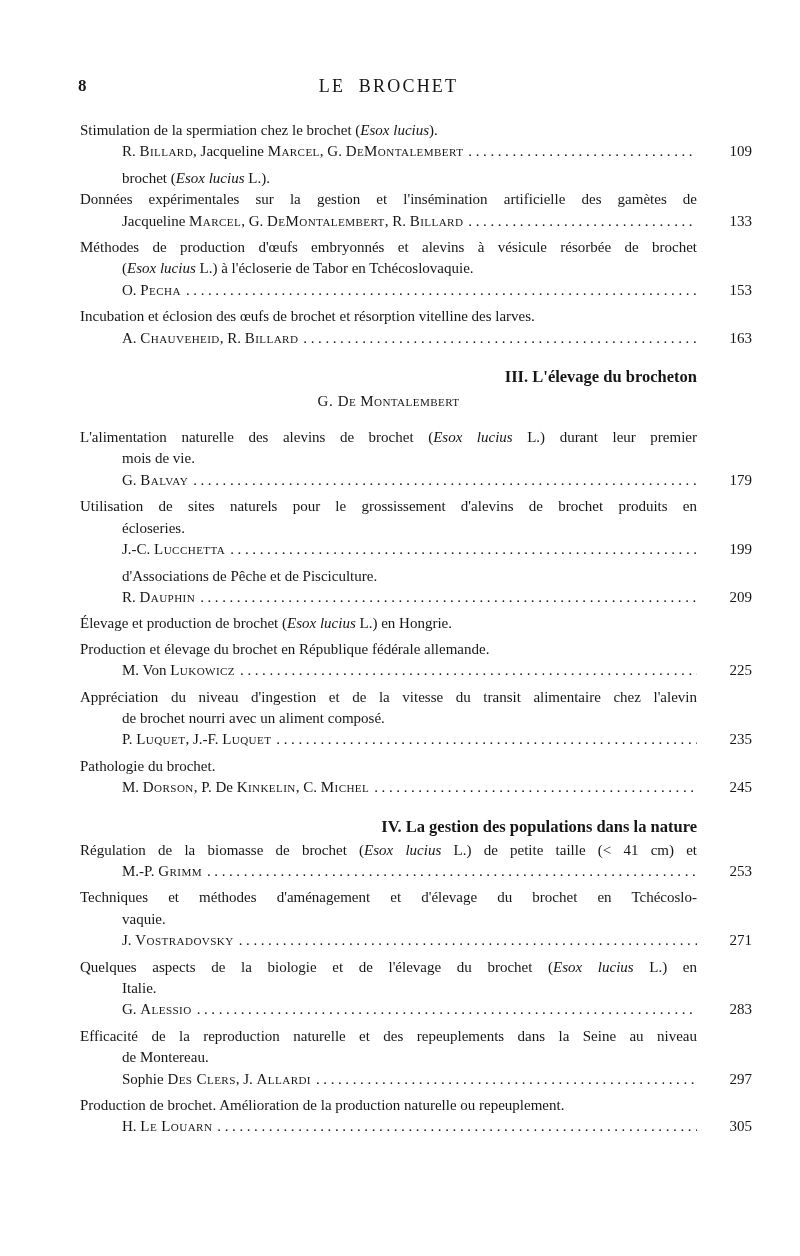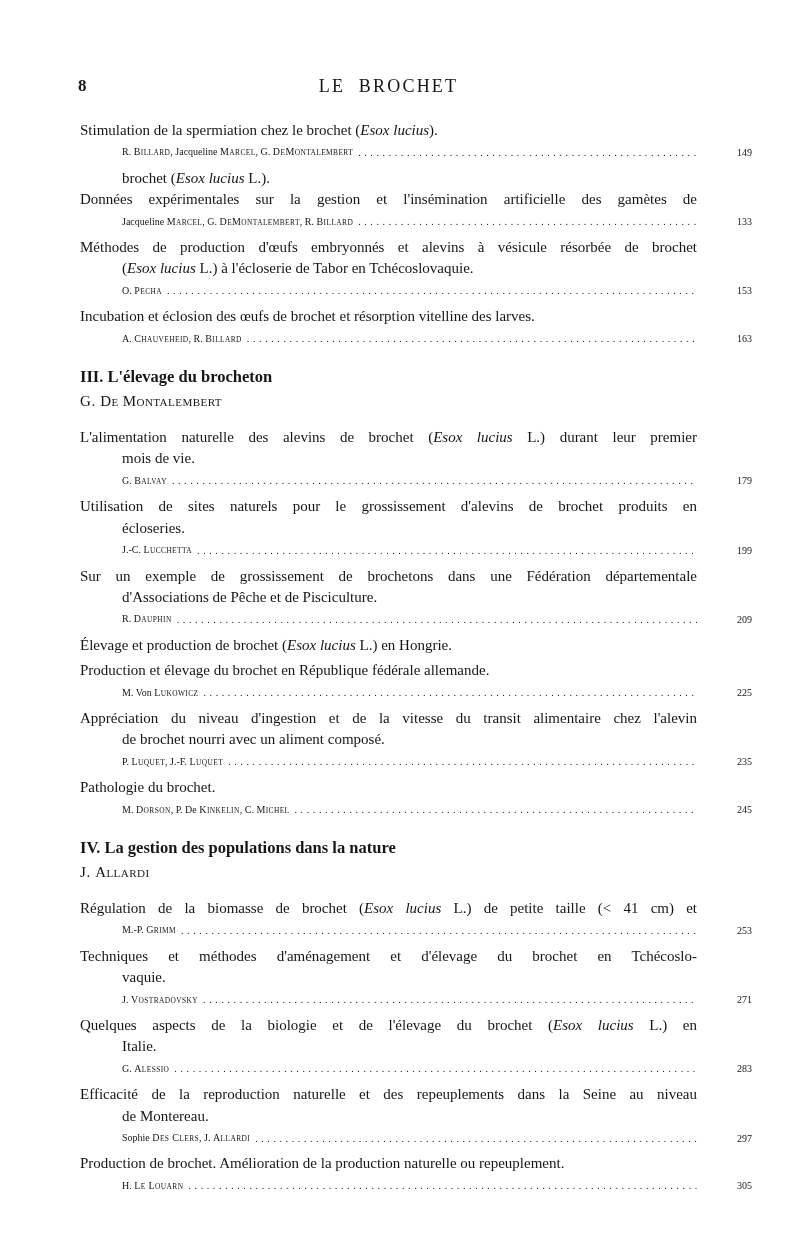--- a/index.html
+++ b/index.html
@@ -48,25 +48,25 @@
     line-height: 21.4px;
   }
   .jfy {
     text-align: justify;
     text-align-last: justify;
     white-space: nowrap;
   }
   .cont { padding-left: 42px; }
   .aline {
     display: flex;
-    align-items: center;
+    align-items: flex-start;
     width: 672px;
     box-sizing: border-box;
     padding-left: 42px;
-    font-size: 10px;
+    font-size: 15px;
     line-height: 21.4px;
   }
   .authors { white-space: nowrap; flex: none; }
   .leader {
     flex: 1 1 auto;
     overflow: hidden;
     white-space: nowrap;
   }
   .leader::after {
     content: "...........................................................................................................................";
@@ -74,29 +74,29 @@
     padding-left: 5px;
   }
   .pnum {
     flex: none;
     width: 55px;
     text-align: right;
   }
   
   .sec-head {
     width: 617px;
-    text-align: left;
+    text-align: right;
     font-weight: bold;
     font-size: 16.5px;
     line-height: 22px;
     margin: 16px 0 2px 0;
   }
   .sec-sub {
     width: 617px;
-    text-align: left;
+    text-align: center;
     font-size: 15px;
     line-height: 22px;
     margin: 0 0 14px 0;
     letter-spacing: 0.6px;
   }
   
   .it { font-style: italic; }
   .sc { letter-spacing: 0.4px; }
   .scl { font-size: 0.74em; }
 </style>
@@ -107,21 +107,21 @@
   <div class="header">
     <span class="pgno">8</span>
     <span class="runtitle">LE BROCHET</span>
   </div>
   <div id="toc">
       <div class="entry">
         <div class="tline">Stimulation de la spermiation chez le brochet (<span class="it">Esox lucius</span>).</div>
         <div class="aline">
           <span class="authors">R. <span class="sc">B<span class="scl">I</span><span class="scl">L</span><span class="scl">L</span><span class="scl">A</span><span class="scl">R</span><span class="scl">D</span></span>, Jacqueline <span class="sc">M<span class="scl">A</span><span class="scl">R</span><span class="scl">C</span><span class="scl">E</span><span class="scl">L</span></span>, G. <span class="sc">D<span class="scl">E</span>M<span class="scl">O</span><span class="scl">N</span><span class="scl">T</span><span class="scl">A</span><span class="scl">L</span><span class="scl">E</span><span class="scl">M</span><span class="scl">B</span><span class="scl">E</span><span class="scl">R</span><span class="scl">T</span></span></span>
           <span class="leader"></span>
-          <span class="pnum">149</span>
+          <span class="pnum">109</span>
         </div>
       </div>
       <div class="entry">
         <div class="tline cont">brochet (<span class="it">Esox lucius</span> L.).</div>
         <div class="tline jfy">Données expérimentales sur la gestion et l'insémination artificielle des gamètes de</div>
         <div class="aline">
           <span class="authors">Jacqueline <span class="sc">M<span class="scl">A</span><span class="scl">R</span><span class="scl">C</span><span class="scl">E</span><span class="scl">L</span></span>, G. <span class="sc">D<span class="scl">E</span>M<span class="scl">O</span><span class="scl">N</span><span class="scl">T</span><span class="scl">A</span><span class="scl">L</span><span class="scl">E</span><span class="scl">M</span><span class="scl">B</span><span class="scl">E</span><span class="scl">R</span><span class="scl">T</span></span>, R. <span class="sc">B<span class="scl">I</span><span class="scl">L</span><span class="scl">L</span><span class="scl">A</span><span class="scl">R</span><span class="scl">D</span></span></span>
           <span class="leader"></span>
           <span class="pnum">133</span>
         </div>
@@ -157,21 +157,20 @@
       <div class="entry">
         <div class="tline jfy">Utilisation de sites naturels pour le grossissement d'alevins de brochet produits en</div>
         <div class="tline cont">écloseries.</div>
         <div class="aline">
           <span class="authors">J.-C. <span class="sc">L<span class="scl">U</span><span class="scl">C</span><span class="scl">C</span><span class="scl">H</span><span class="scl">E</span><span class="scl">T</span><span class="scl">T</span><span class="scl">A</span></span></span>
           <span class="leader"></span>
           <span class="pnum">199</span>
         </div>
       </div>
       <div class="entry">
-        <div class="tline jfy">Sur un exemple de grossissement de brochetons dans une Fédération départementale</div>
         <div class="tline cont">d'Associations de Pêche et de Pisciculture.</div>
         <div class="aline">
           <span class="authors">R. <span class="sc">D<span class="scl">A</span><span class="scl">U</span><span class="scl">P</span><span class="scl">H</span><span class="scl">I</span><span class="scl">N</span></span></span>
           <span class="leader"></span>
           <span class="pnum">209</span>
         </div>
       </div>
       <div class="entry">
         <div class="tline">Élevage et production de brochet (<span class="it">Esox lucius</span> L.) en Hongrie.</div>
       </div>
@@ -194,21 +193,20 @@
       </div>
       <div class="entry">
         <div class="tline">Pathologie du brochet.</div>
         <div class="aline">
           <span class="authors">M. <span class="sc">D<span class="scl">O</span><span class="scl">R</span><span class="scl">S</span><span class="scl">O</span><span class="scl">N</span></span>, P. De <span class="sc">K<span class="scl">I</span><span class="scl">N</span><span class="scl">K</span><span class="scl">E</span><span class="scl">L</span><span class="scl">I</span><span class="scl">N</span></span>, C. <span class="sc">M<span class="scl">I</span><span class="scl">C</span><span class="scl">H</span><span class="scl">E</span><span class="scl">L</span></span></span>
           <span class="leader"></span>
           <span class="pnum">245</span>
         </div>
       </div>
       <div class="sec-head">IV. La gestion des populations dans la nature</div>
-      <div class="sec-sub">J. <span class="sc">A<span class="scl">L</span><span class="scl">L</span><span class="scl">A</span><span class="scl">R</span><span class="scl">D</span><span class="scl">I</span></span></div>
       <div class="entry">
         <div class="tline jfy">Régulation de la biomasse de brochet (<span class="it">Esox lucius</span> L.) de petite taille (&lt; 41 cm) et</div>
         <div class="aline">
           <span class="authors">M.-P. <span class="sc">G<span class="scl">R</span><span class="scl">I</span><span class="scl">M</span><span class="scl">M</span></span></span>
           <span class="leader"></span>
           <span class="pnum">253</span>
         </div>
       </div>
       <div class="entry">
         <div class="tline jfy">Techniques et méthodes d'aménagement et d'élevage du brochet en Tchécoslo-</div>

